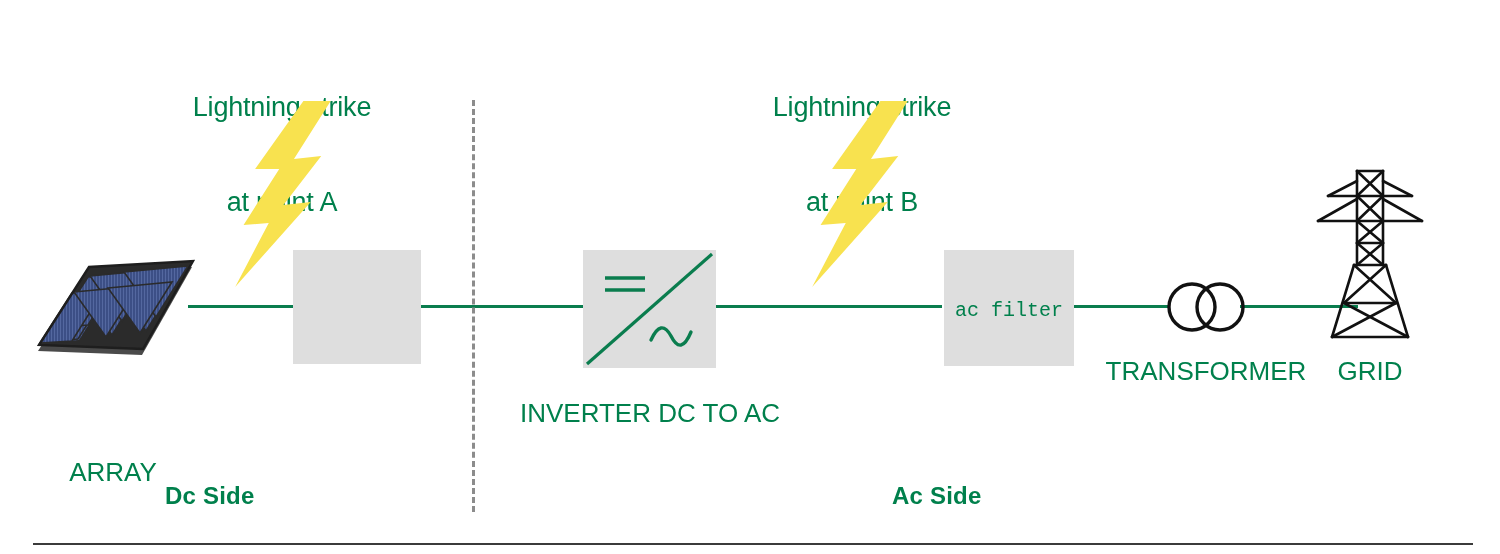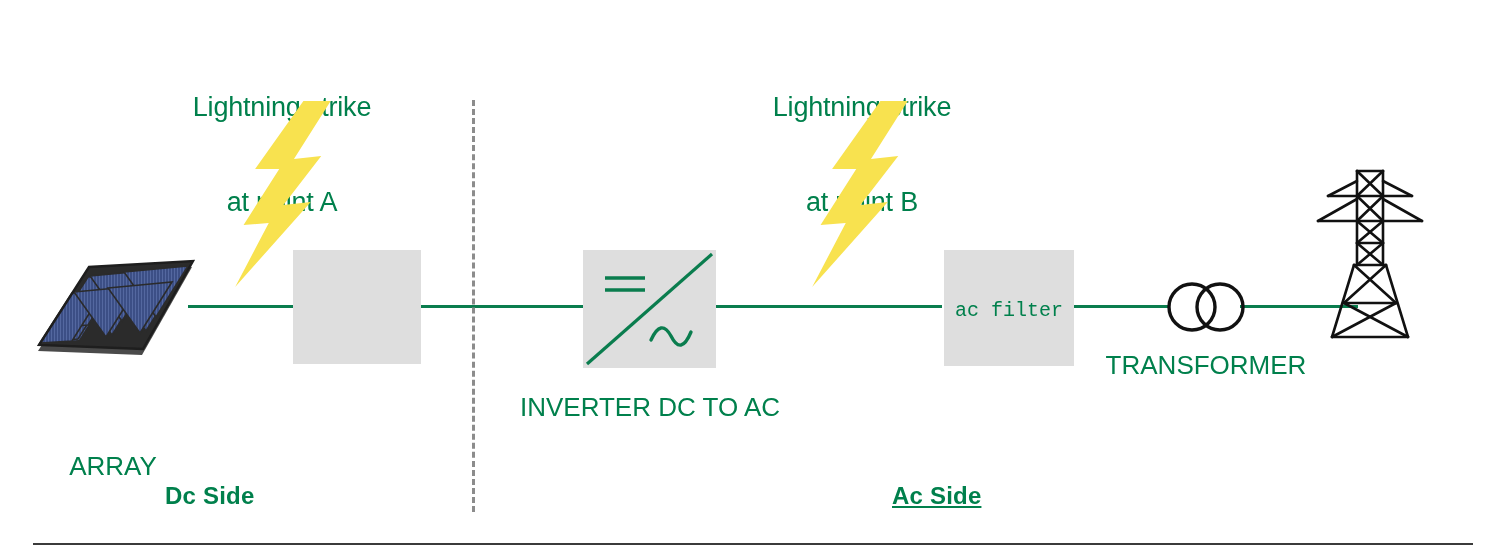--- a/index.html
+++ b/index.html
@@ -29,20 +29,21 @@
   .strike-label {
     font-size: 27px;
     font-weight: 400;
     text-align: center;
     letter-spacing: -0.2px;
   }
   .comp-label {
     font-size: 26px;
     font-weight: 400;
     letter-spacing: 0px;
+    margin-top: 6px;
   }
   .comp-label-center { text-align: center; }
   .box-label {
     font-size: 20px;
     font-weight: 400;
     text-align: center;
     line-height: 1.38;
     font-family: Liberation Mono, monospace;
   }
   .side-label {
@@ -215,19 +216,20 @@
 
         <line x1="44" y1="100" x2="86" y2="138"></line>
         <line x1="76" y1="100" x2="34" y2="138"></line>
         <line x1="34" y1="138" x2="86" y2="138"></line>
         <line x1="34" y1="138" x2="98" y2="172"></line>
         <line x1="86" y1="138" x2="22" y2="172"></line>
         <line x1="22" y1="172" x2="98" y2="172"></line>
       </g>
     </svg>
   </div>
+  <div class="abs comp-label comp-label-center green-text" style="left:1300px; top:350px; width:140px;">GRID</div>
 
   <div class="abs side-label green-text" style="left:165px; top:482px; width:160px;">Dc Side</div>
-  <div class="abs side-label green-text" style="left:892px; top:482px; width:160px;text-decoration:underline;">Ac Side</div>
+  <div class="abs side-label green-text" style="left:892px; top:482px; width:160px;">Ac Side</div>
 
   <div class="abs bottom-rule" style="left:33px; top:543px; width:1440px;"></div>
 
 </div>
 
 </body></html>

